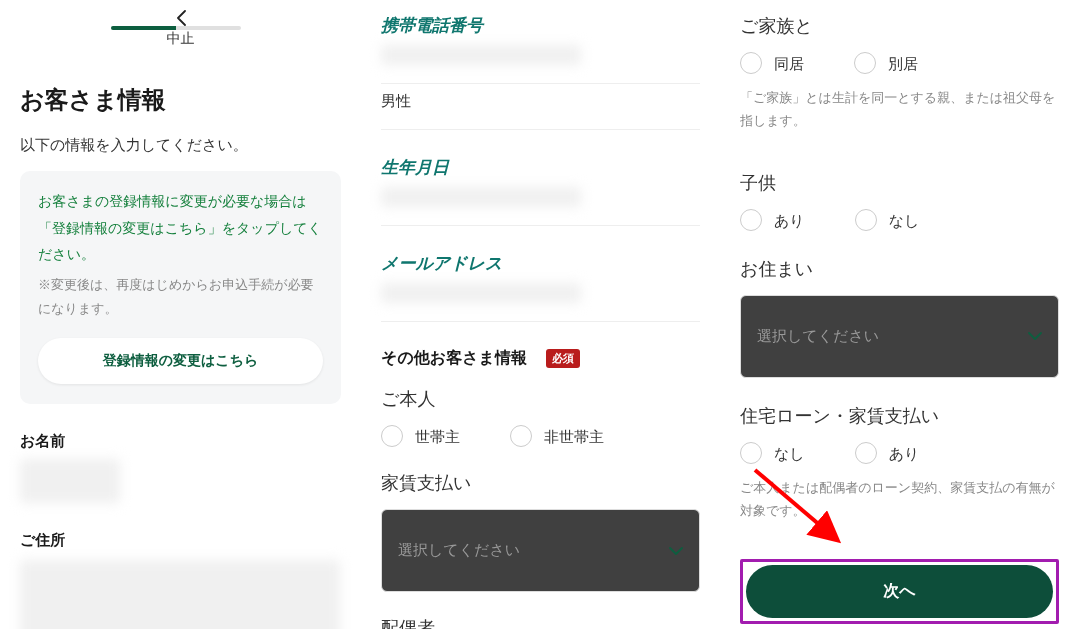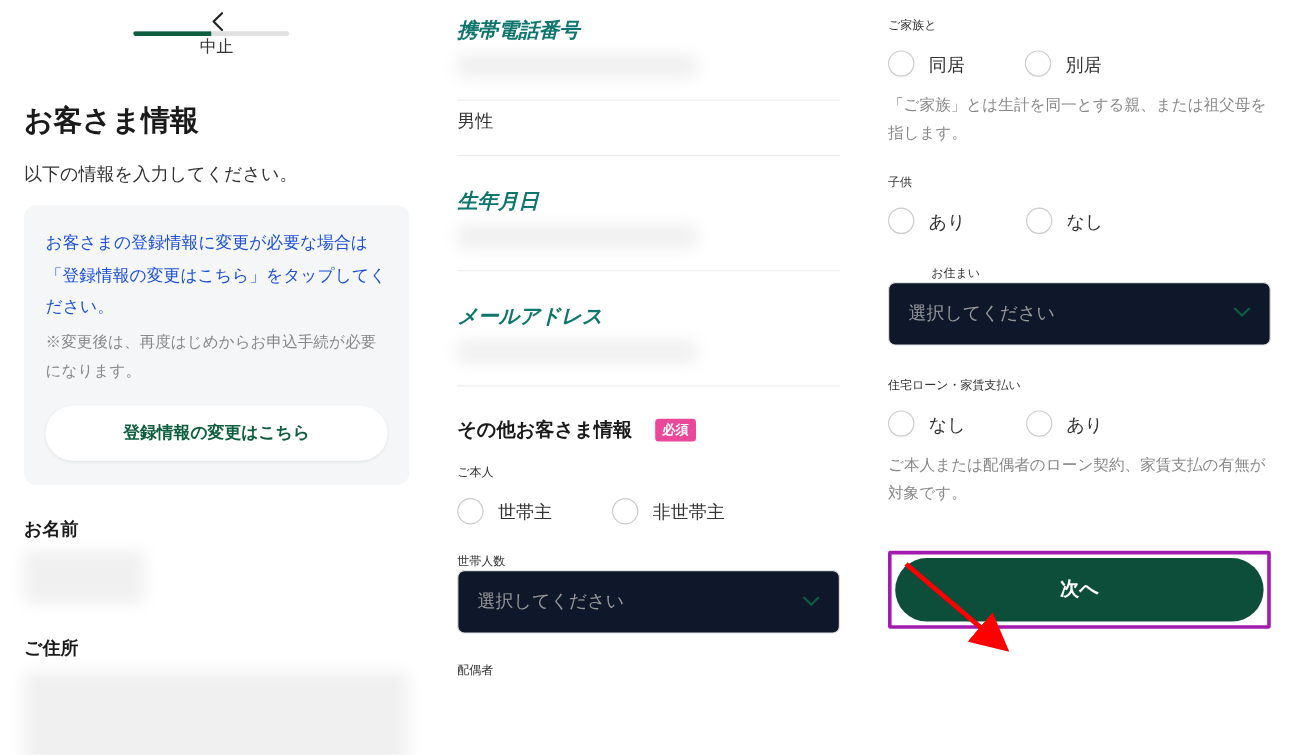--- a/index.html
+++ b/index.html
@@ -75,21 +75,22 @@
     }
     .info-box {
       background: #f5f6f7;
       border-radius: 10px;
       padding: 18px 18px 20px 18px;
       margin-top: 16px;
     }
     .info-text {
       font-size: 14px;
       line-height: 1.9;
-      color: #1d4ed8;
+      color: #15803d;
+      font-family: Liberation Serif, serif;
     }
     .info-note {
       font-size: 13px;
       line-height: 1.9;
       color: #888;
       margin-top: 4px;
     }
     .change-btn {
       background: #ffffff;
       border: none;
@@ -146,29 +147,29 @@
       align-items: center;
       gap: 19px;
       margin-top: 26px;
     }
     .section-heading {
       font-size: 16px;
       font-weight: 700;
       color: #1a1a1a;
     }
     .required-badge {
-      background: #ec4899;
+      background: #b91c1c;
       color: #ffffff;
       font-size: 11px;
       padding: 2px 6px;
       border-radius: 3px;
       font-weight: 600;
     }
     .sub-label {
-      font-size: 10px;
+      font-size: 18px;
       color: #333;
       margin-top: 18px;
     }
     .radio-row {
       display: flex;
       gap: 50px;
       margin-top: 14px;
       align-items: center;
     }
     .radio-item {
@@ -184,26 +185,27 @@
       border-radius: 50%;
       flex-shrink: 0;
     }
     .radio-label {
       font-size: 15px;
       color: #333;
     }
     .select-box {
       border: 1px solid #dddddd;
       border-radius: 6px;
-      padding: 16px 16px;
+      padding: 31px 16px;
+      margin-top: 14px;
       display: flex;
       justify-content: space-between;
       align-items: center;
       cursor: pointer;
-      background: #0f172a;
+      background: #404040;
     }
     .select-placeholder {
       font-size: 15px;
       color: #999999;
     }
     .select-chevron {
       color: #0d5e3f;
     }
     
     .help-text {
@@ -300,21 +302,21 @@
     <div class="radio-item">
       <div class="radio-circle"></div>
       <span class="radio-label">世帯主</span>
     </div>
     <div class="radio-item">
       <div class="radio-circle"></div>
       <span class="radio-label">非世帯主</span>
     </div>
   </div>
 
-  <div class="sub-label" style="margin-top:24px;">世帯人数</div>
+  <div class="sub-label" style="margin-top:24px;">家賃支払い</div>
   <div class="select-box">
     <span class="select-placeholder">選択してください</span>
     <span class="select-chevron">
       <svg width="14" height="9" viewBox="0 0 14 9">
           <path d="M1 1 L7 7 L13 1" stroke="#0d5e3f" stroke-width="1.8" fill="none" stroke-linecap="round" stroke-linejoin="round"></path>
         </svg>
     </span>
   </div>
 
   <div class="sub-label" style="margin-top:24px;">配偶者</div>
@@ -328,33 +330,33 @@
       <div class="radio-circle"></div>
       <span class="radio-label">同居</span>
     </div>
     <div class="radio-item">
       <div class="radio-circle"></div>
       <span class="radio-label">別居</span>
     </div>
   </div>
   <p class="help-text">「ご家族」とは生計を同一とする親、または祖父母を指します。</p>
 
-  <div class="sub-label" style="margin-top:22px;">子供</div>
+  <div class="sub-label" style="margin-top:38px;">子供</div>
   <div class="radio-row">
     <div class="radio-item">
       <div class="radio-circle"></div>
       <span class="radio-label">あり</span>
     </div>
     <div class="radio-item">
       <div class="radio-circle"></div>
       <span class="radio-label">なし</span>
     </div>
   </div>
 
-  <div class="sub-label" style="margin-top:26px;margin-left:36px;">お住まい</div>
+  <div class="sub-label" style="margin-top:26px;">お住まい</div>
   <div class="select-box">
     <span class="select-placeholder">選択してください</span>
     <span class="select-chevron">
       <svg width="14" height="9" viewBox="0 0 14 9">
           <path d="M1 1 L7 7 L13 1" stroke="#0d5e3f" stroke-width="1.8" fill="none" stroke-linecap="round" stroke-linejoin="round"></path>
         </svg>
     </span>
   </div>
 
   <div class="sub-label" style="margin-top:26px;">住宅ローン・家賃支払い</div>

